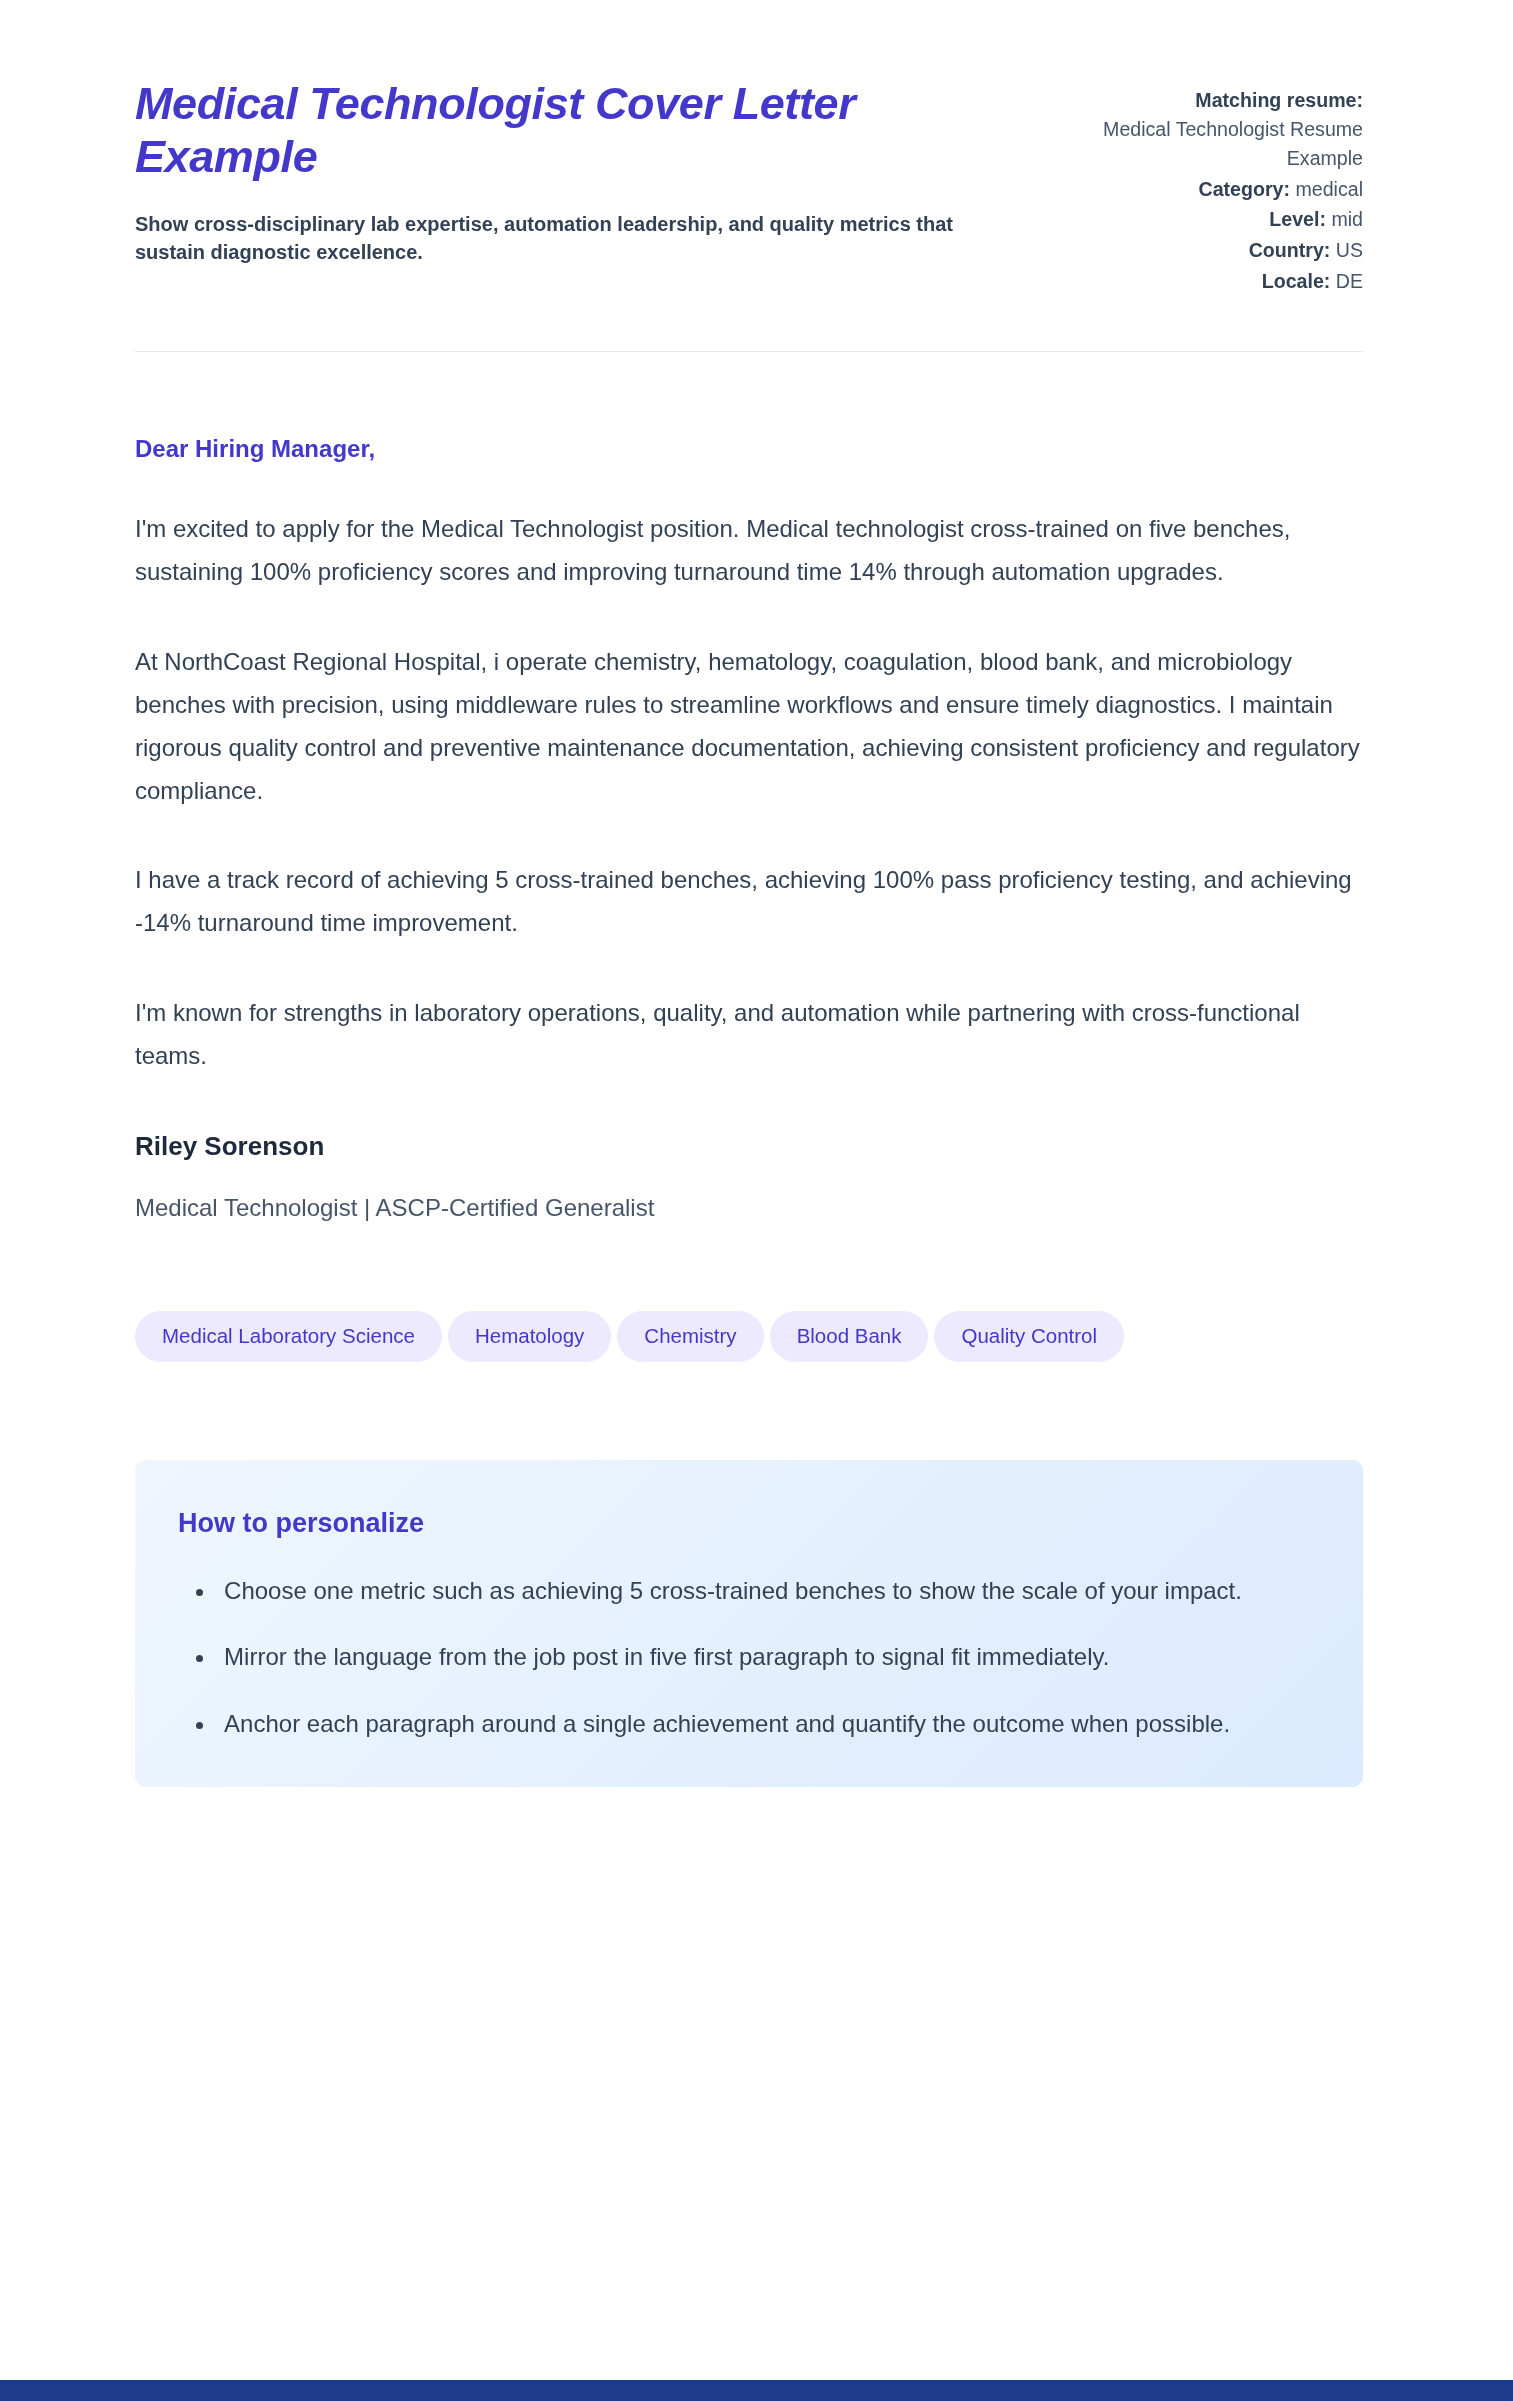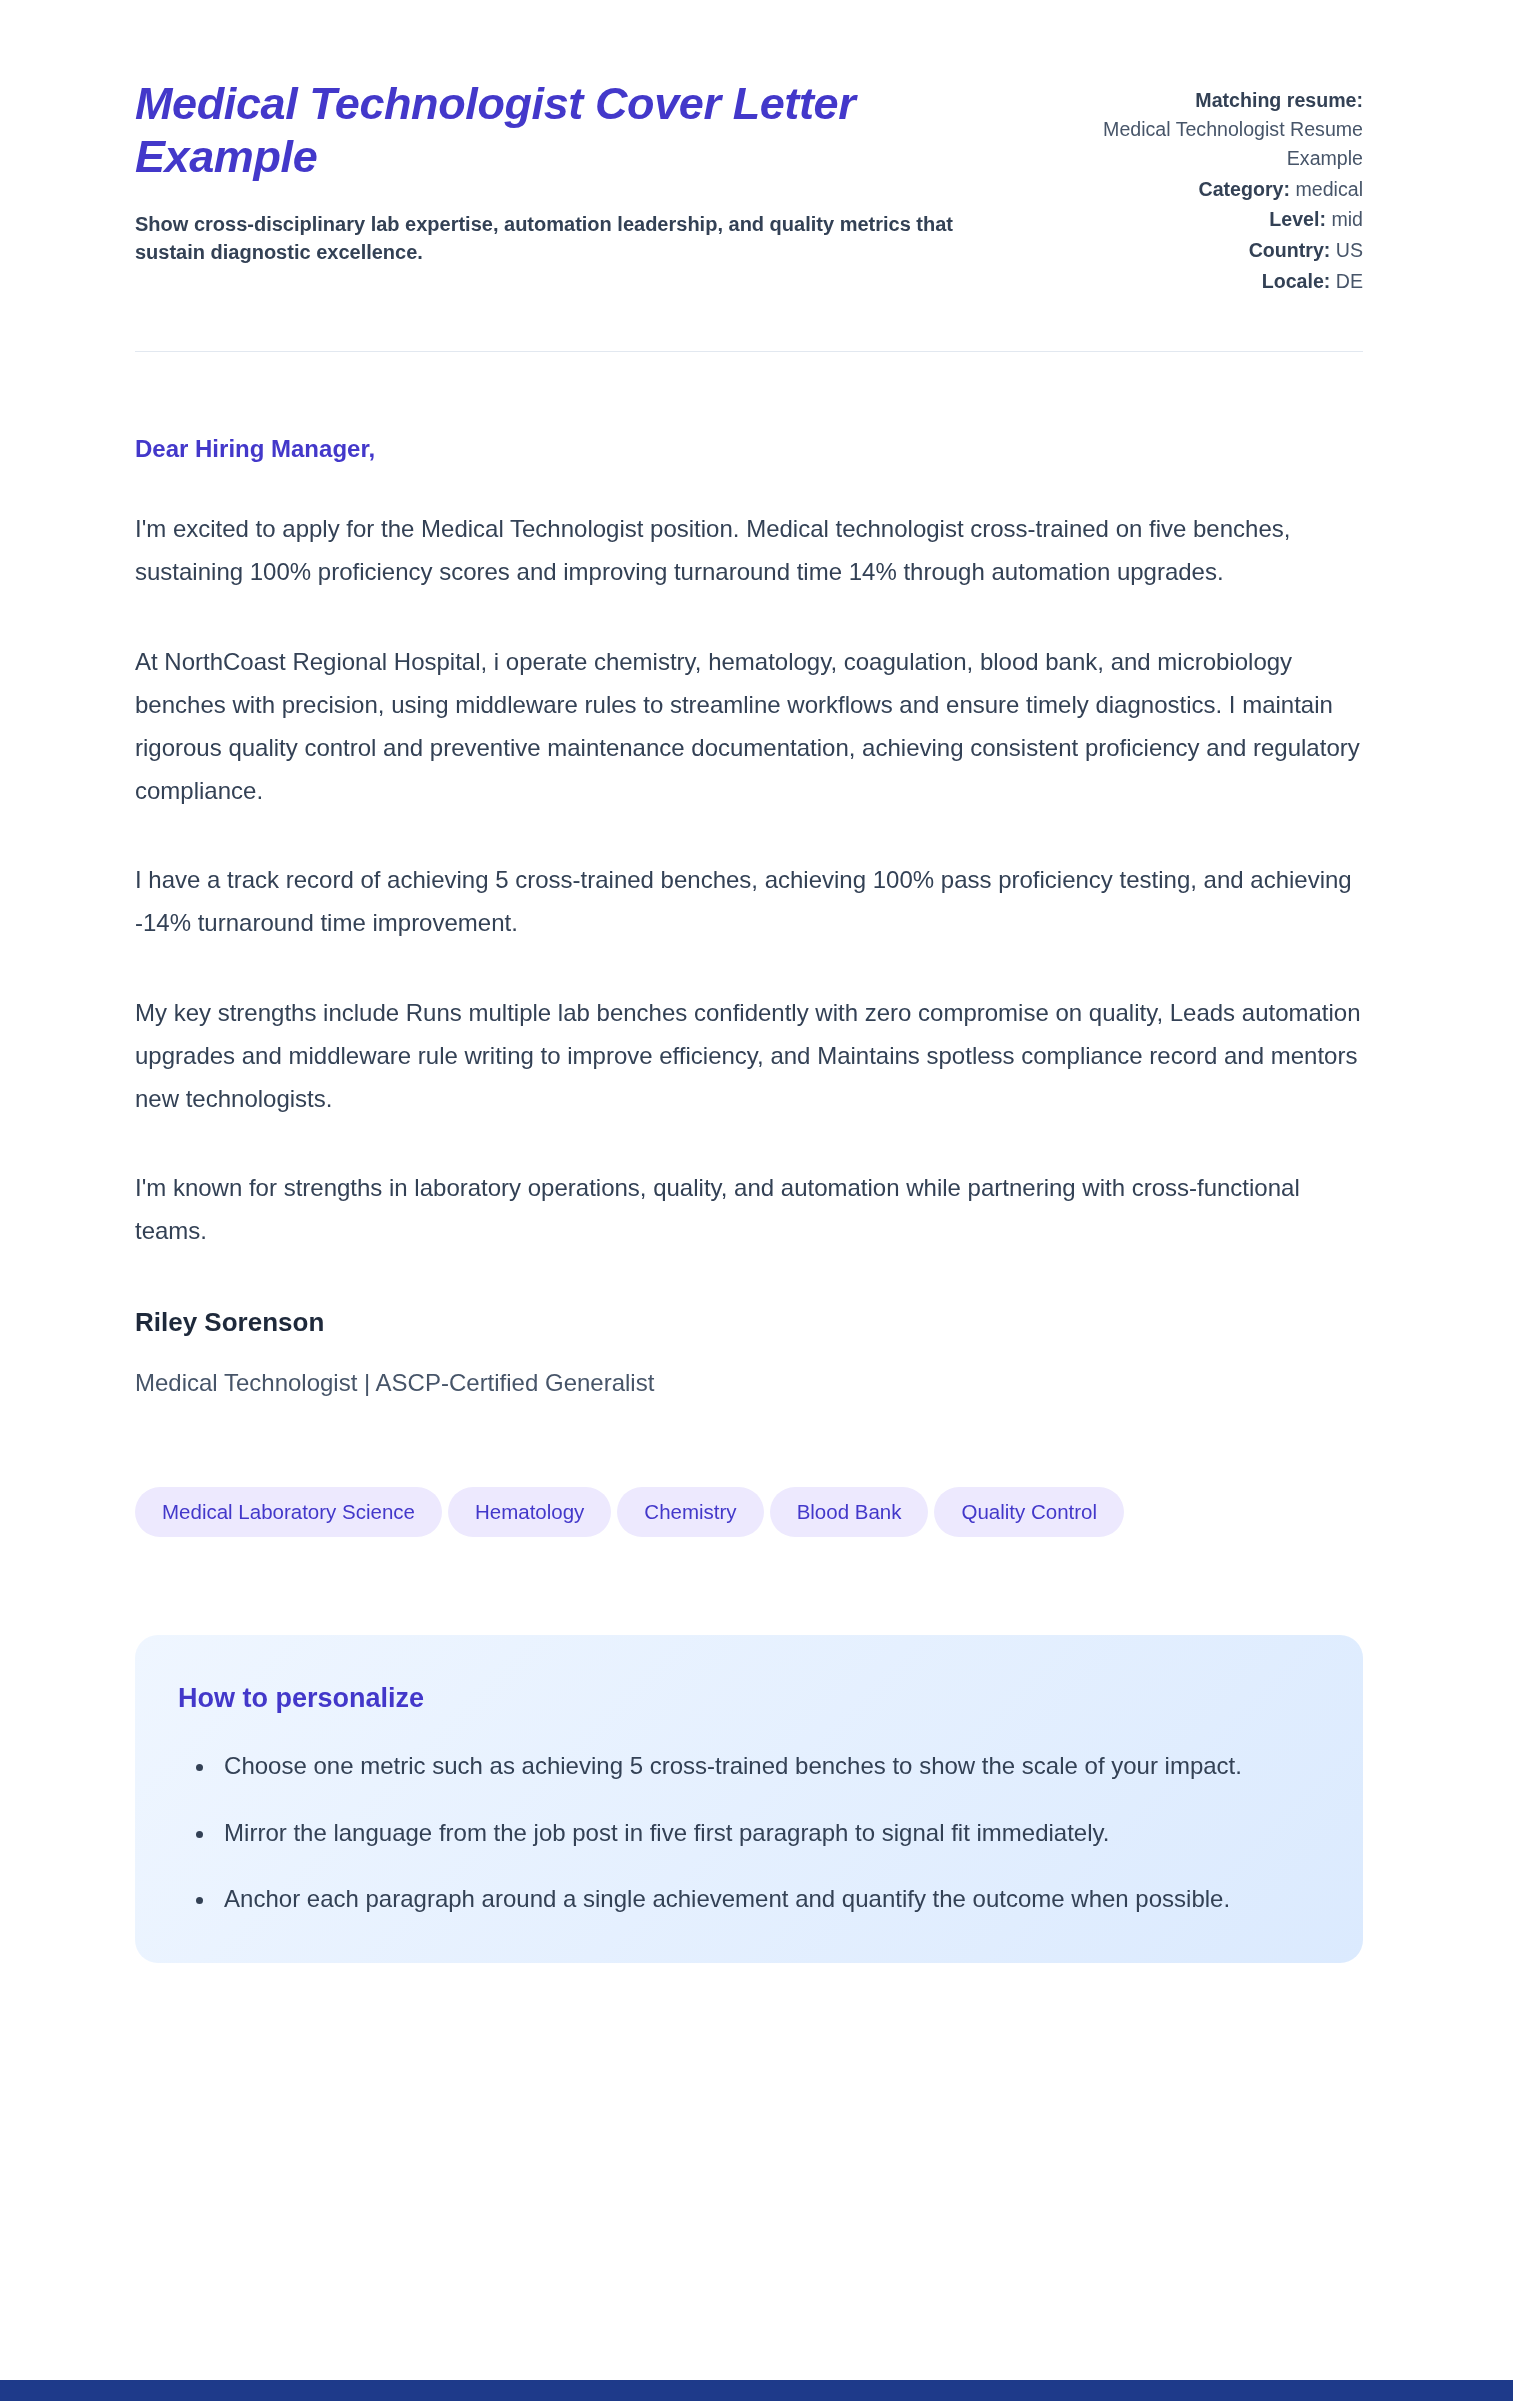--- a/index.html
+++ b/index.html
@@ -91,21 +91,21 @@
     padding: 15px 27px;
     border-radius: 889px;
     white-space: nowrap;
     cursor: pointer;
   }
   
   .personalize {
     margin-top: 98px;
     width: 100%;
     box-sizing: border-box;
-    border-radius: 23px;
+    border-radius: 11px;
     padding: 48px 40px 36px 43px;
     background: linear-gradient(135deg, var(--box-start, #eff6ff) 0%, var(--box-end, #dbeafe) 100%);
   }
   .personalize-heading {
     margin: 0 0 32px 0;
     font-size: 27px;
     font-weight: 700;
     color: var(--accent, #4338ca);
   }
   .personalize-list {
@@ -161,21 +161,20 @@
     </div>
   </div>
 
   <hr class="divider">
 
   <div class="letter">
     <p class="greeting">Dear Hiring Manager,</p>
     <p class="para">I'm excited to apply for the Medical Technologist position. Medical technologist cross-trained on five benches, sustaining 100% proficiency scores and improving turnaround time 14% through automation upgrades.</p>
     <p class="para">At NorthCoast Regional Hospital, i operate chemistry, hematology, coagulation, blood bank, and microbiology benches with precision, using middleware rules to streamline workflows and ensure timely diagnostics. I maintain rigorous quality control and preventive maintenance documentation, achieving consistent proficiency and regulatory compliance.</p>
     <p class="para">I have a track record of achieving 5 cross-trained benches, achieving 100% pass proficiency testing, and achieving -14% turnaround time improvement.</p>
-    <p class="para">My key strengths include Runs multiple lab benches confidently with zero compromise on quality, Leads automation upgrades and middleware rule writing to improve efficiency, and Maintains spotless compliance record and mentors new technologists.</p>
     <p class="para">I'm known for strengths in laboratory operations, quality, and automation while partnering with cross-functional teams.</p>
 
     <div class="signature">
       <p class="signature-name">Riley Sorenson</p>
       <p class="signature-role">Medical Technologist | ASCP-Certified Generalist</p>
     </div>
   </div>
 
   <div class="tags">
     <span class="tag">Medical Laboratory Science</span>

